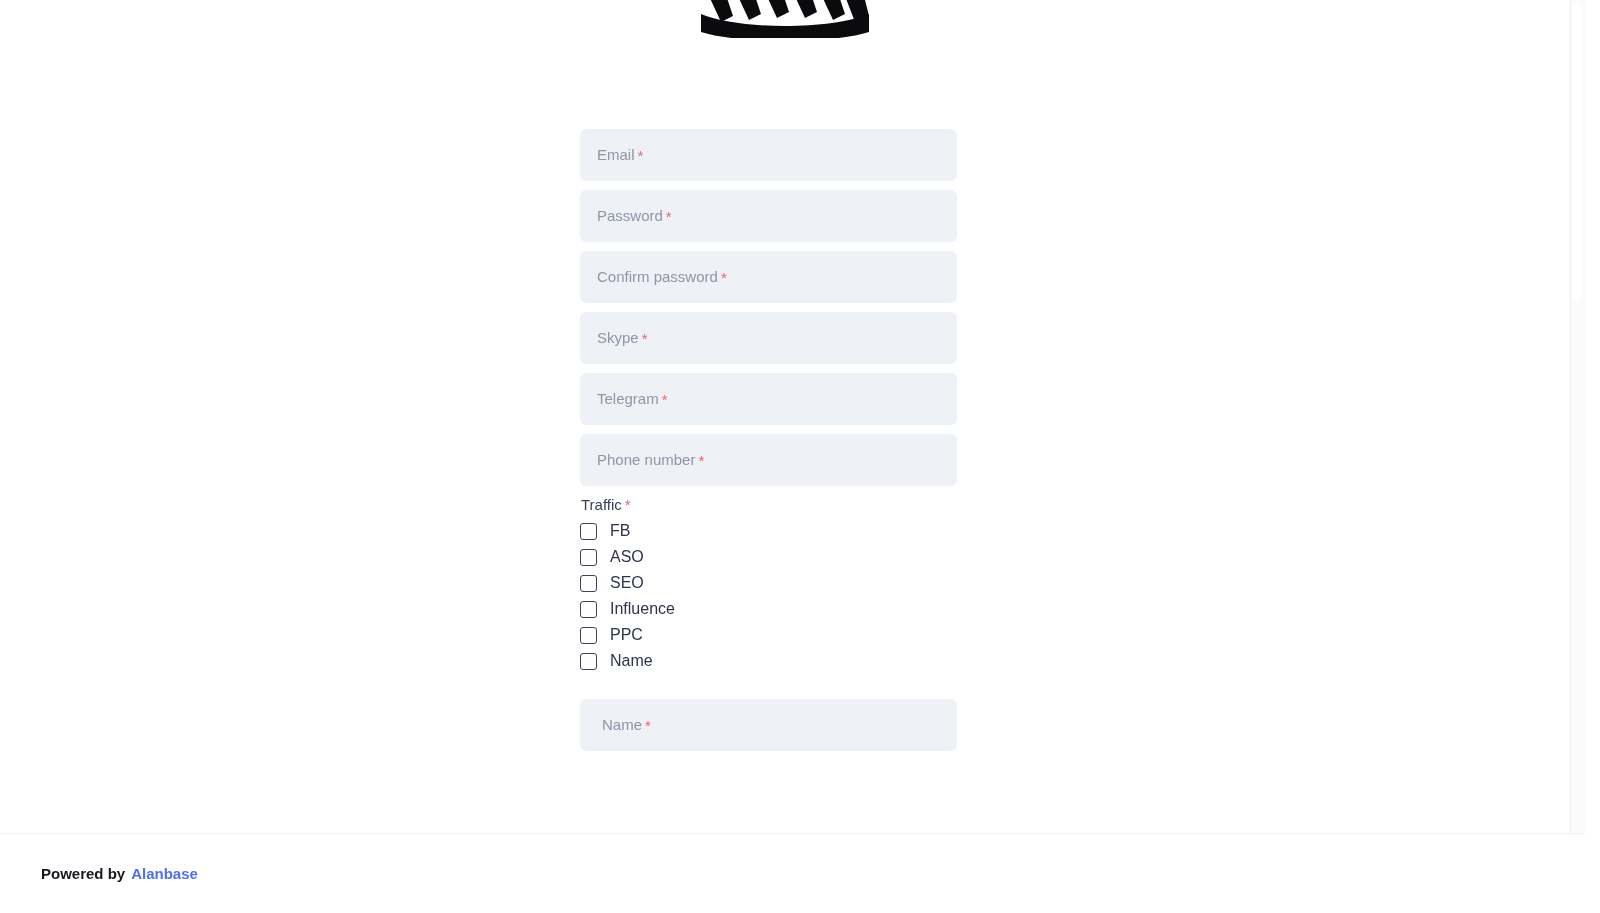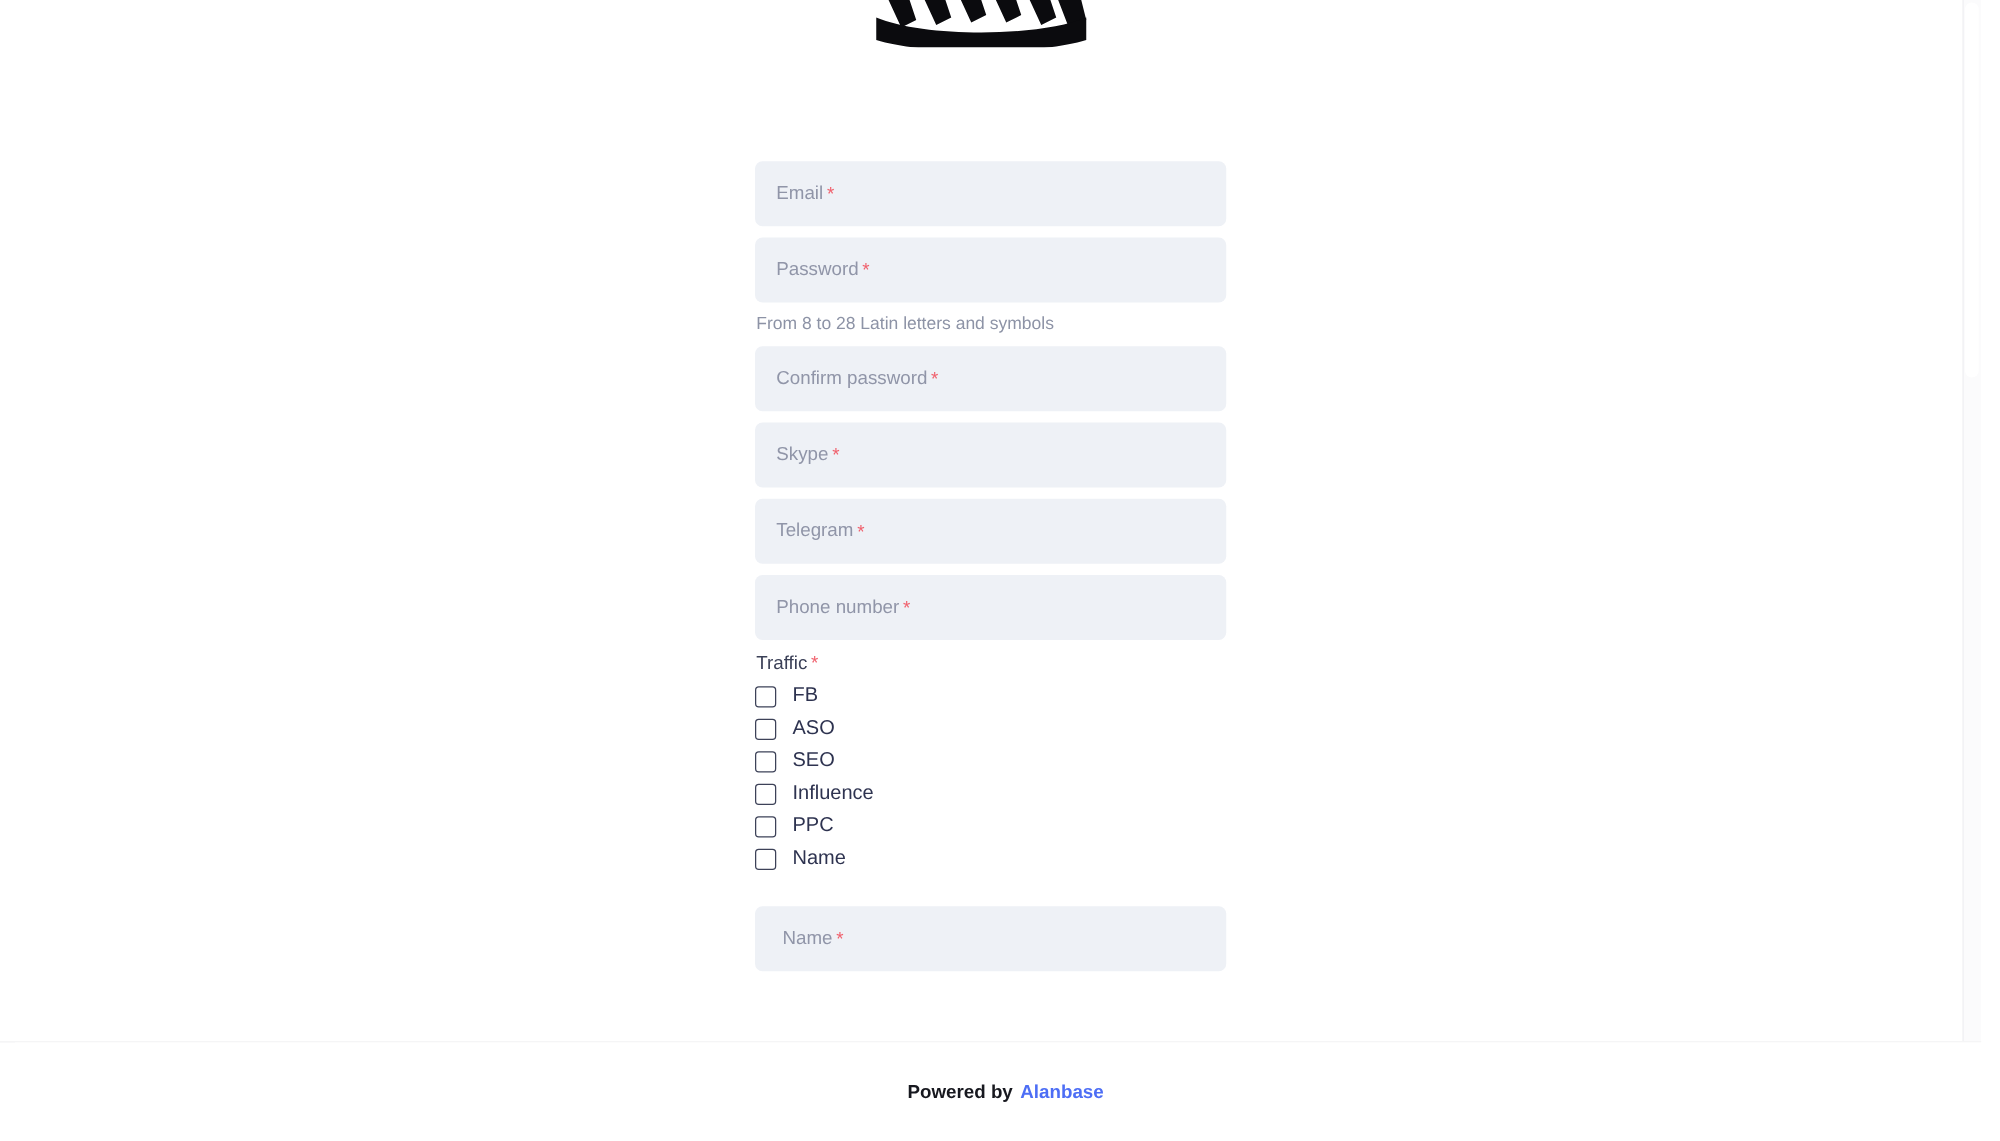--- a/index.html
+++ b/index.html
@@ -81,21 +81,21 @@
     font-size: 26px;
     font-weight: bold;
     letter-spacing: -0.2px;
     color: #2e3350;
     line-height: 34px;
   }
 
   
   .form-body {
     position: absolute;
-    left: 604px;
+    left: 580px;
     top: 129px;
     width: 377px;
   }
 
   .field {
     position: relative;
     width: 377px;
     height: 52px;
     background: #eef1f6;
     border-radius: 6px;
@@ -161,28 +161,29 @@
   .divider {
     position: absolute;
     left: 0;
     top: 833px;
     width: 1585px;
     height: 1px;
     background: #f2f2f4;
   }
   .footer {
     position: absolute;
-    left: 12px;
+    left: 0;
     top: 834px;
     width: 1585px;
     height: 79px;
     background: #ffffff;
     display: flex;
     align-items: center;
-    justify-content: center;
+    justify-content: flex-start;
+    padding-left: 41px;
   }
   .footer-text {
     font-size: 15px;
     font-weight: bold;
     color: #17181f;
     line-height: 20px;
   }
   .footer-link {
     font-size: 15px;
     font-weight: bold;
@@ -227,21 +228,20 @@
 
       <div class="field">
         <span class="field-label">Email</span>
         <span class="req">*</span>
       </div>
 
       <div class="field">
         <span class="field-label">Password</span>
         <span class="req">*</span>
       </div>
-      <div class="field-hint">From 8 to 28 Latin letters and symbols</div>
 
       <div class="field">
         <span class="field-label">Confirm password</span>
         <span class="req">*</span>
       </div>
 
       <div class="field">
         <span class="field-label">Skype</span>
         <span class="req">*</span>
       </div>

